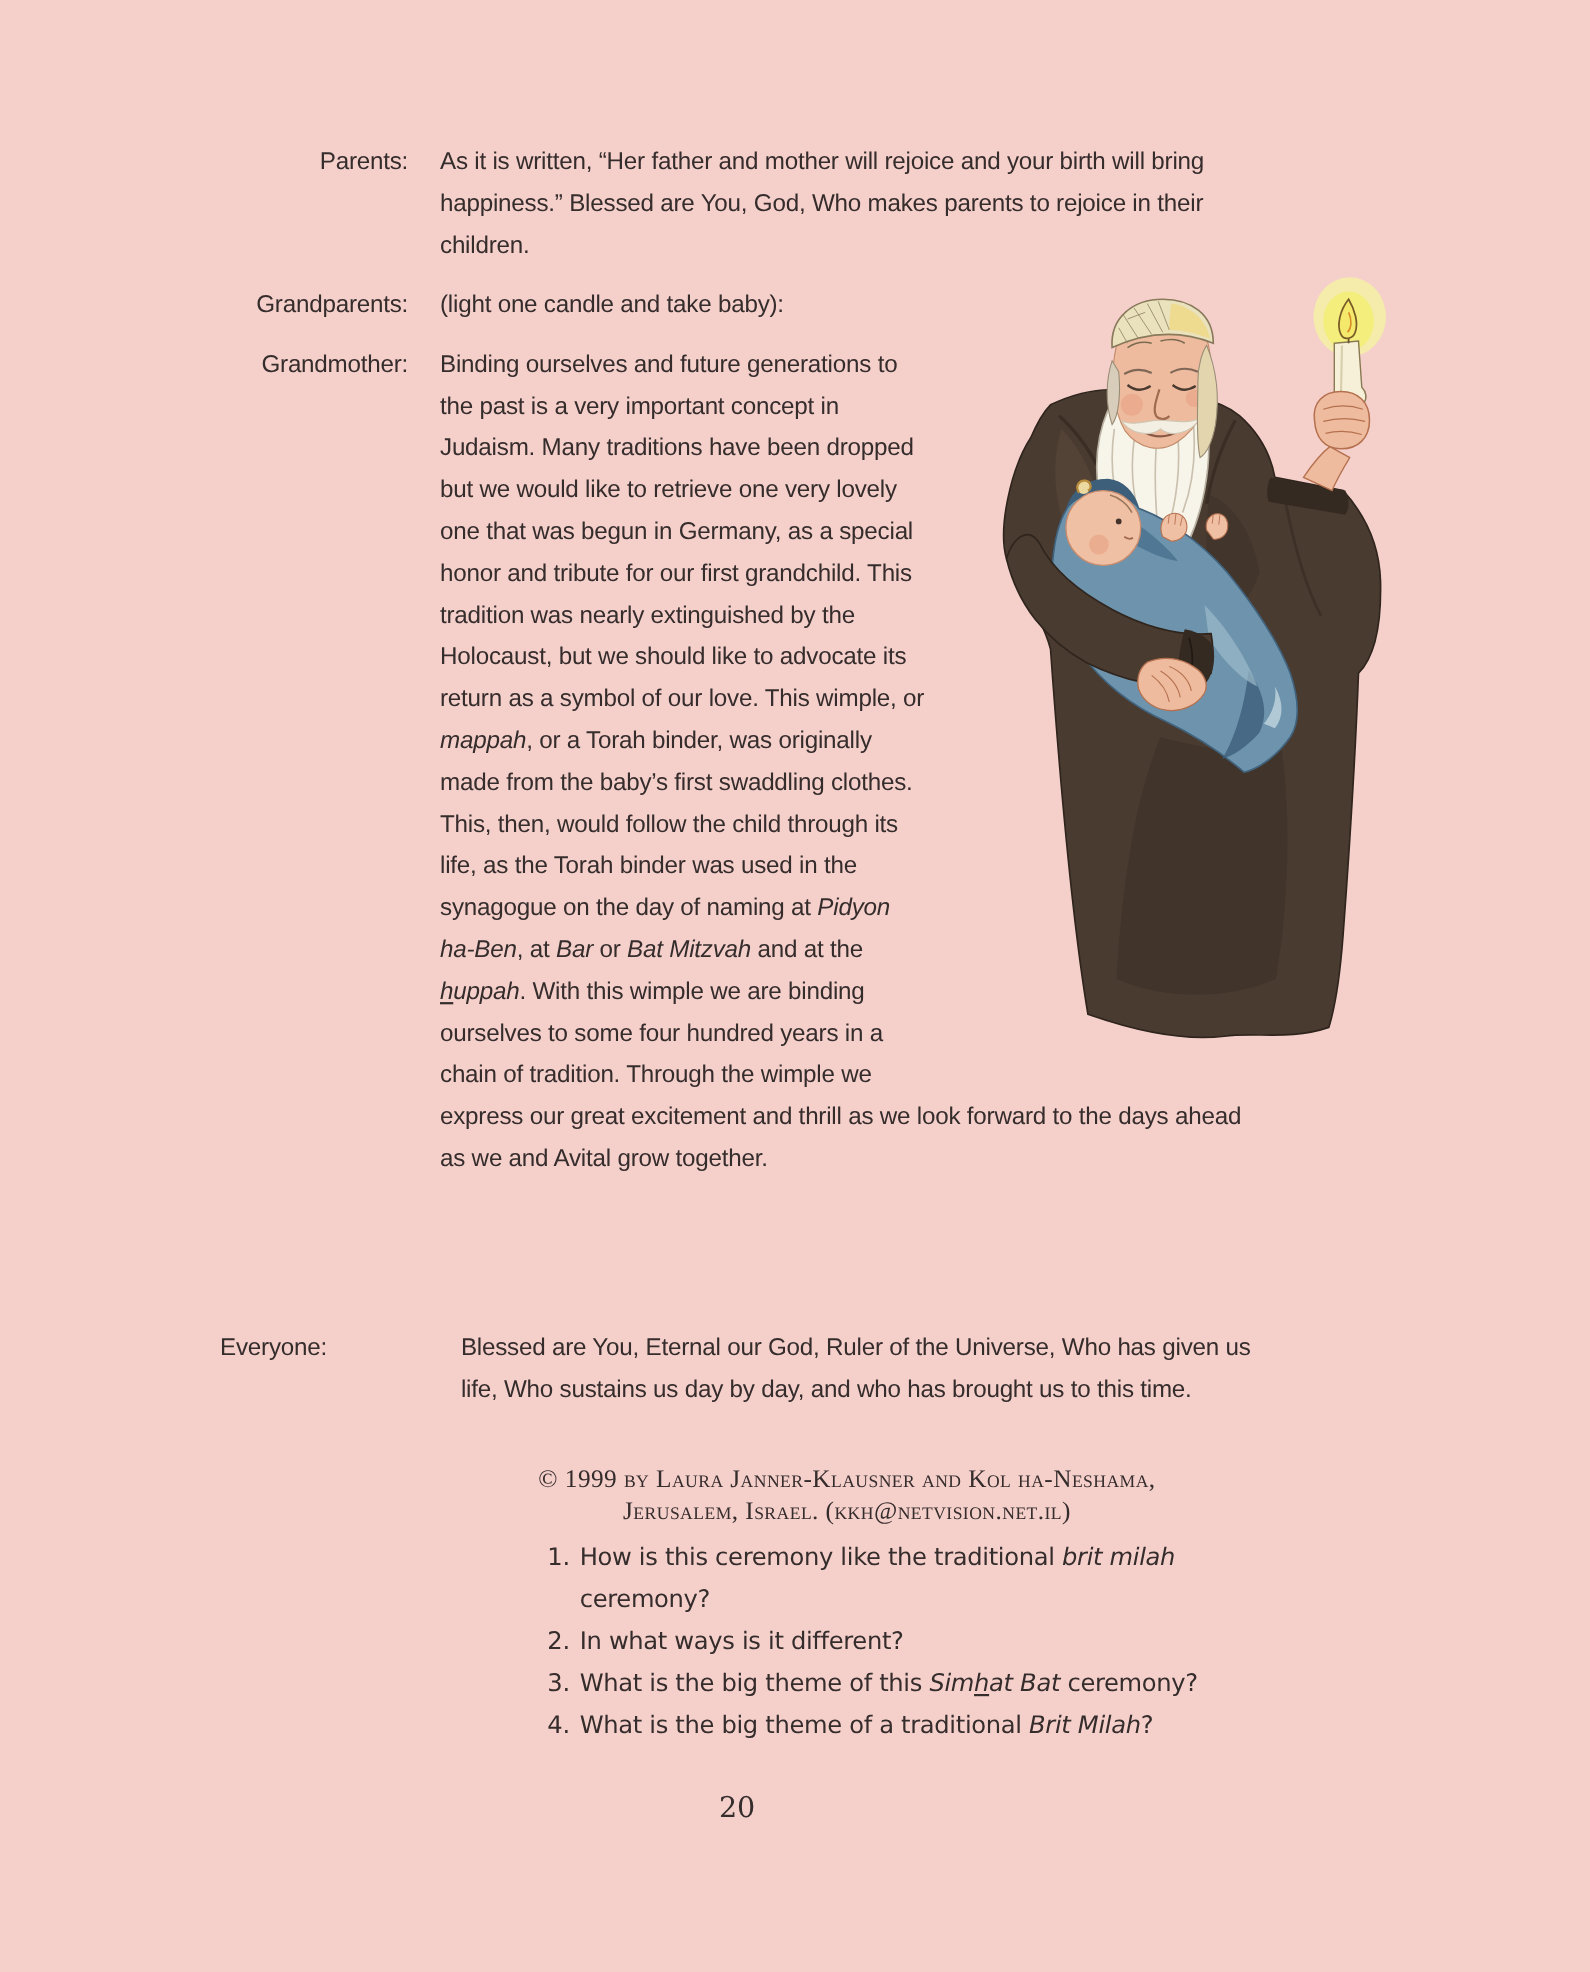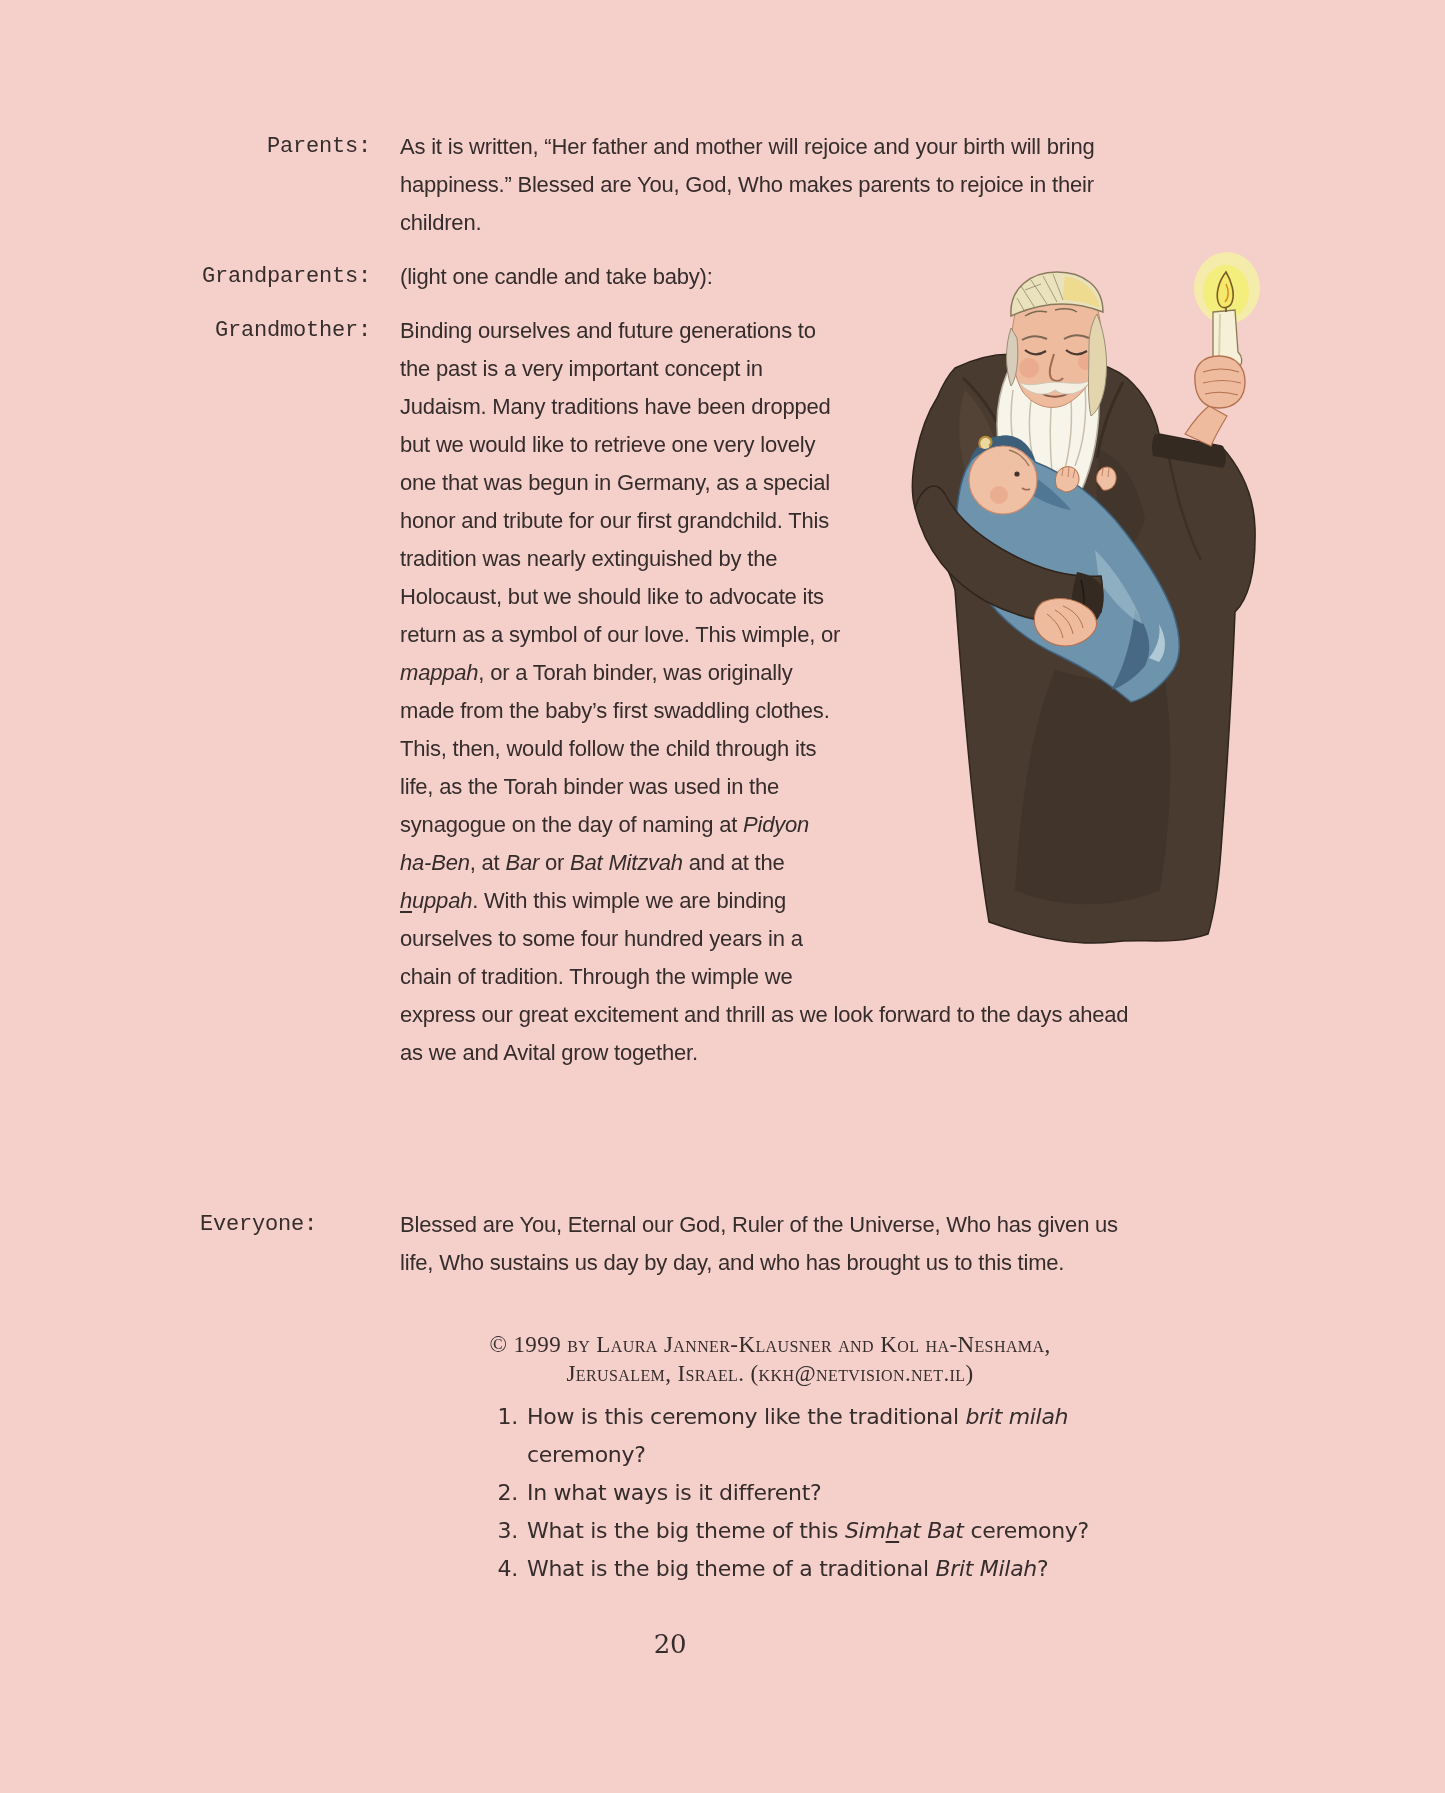--- a/index.html
+++ b/index.html
@@ -5,21 +5,21 @@
 <style>
   html,body { margin:0; padding:0; }
   .page {
     position:relative; width:1445px; height:1793px;
     background:#f5d0cb; color:#352c2c; overflow:hidden;
     font-family:"Liberation Sans", sans-serif;
     font-size:22px; line-height:38px; letter-spacing:-0.2px;
   }
   .content { position:absolute; left:200px; top:0; width:940px; height:1793px; }
   section.row { position:absolute; left:0; width:940px; display:flex; }
-  .label { flex:0 0 200px; text-align:right; padding-right:29px; box-sizing:border-box;font-family:Liberation Mono, monospace; }
+  .label { flex:0 0 200px; text-align:right; padding-right:29px; box-sizing:border-box; }
   .label.left { text-align:left; padding-left:0; }
   .body { flex:1; min-width:0; }
   .it { font-style:italic; }
   .u { text-decoration:underline; text-underline-offset:3px; text-decoration-thickness:1.5px; }
   .illu-float { float:right; width:283px; height:650px; margin-left:12px; position:relative; }
   .illu-float svg { position:absolute; left:48px; top:-62px; }
   .credit {
     position:absolute; left:200px; width:740px; text-align:center;
     font-family:"Liberation Serif", serif; font-variant:small-caps;
     font-size:23px; line-height:29px; letter-spacing:0.4px;
@@ -129,21 +129,21 @@
             <path d="M 250 184 L 318 196 C 322 204 322 212 318 218 L 248 206 C 246 198 247 190 250 184 Z" fill="#352a22"></path>
             <path d="M 280 184 C 288 172 296 162 304 156 L 322 166 C 316 176 310 186 306 196 Z" stroke="#b5714f" stroke-width="1.2" fill="#eebb9e"></path>
             <path d="M 290 132 C 288 116 298 106 314 106 C 330 106 340 116 340 132 C 340 148 330 158 314 158 C 299 158 291 148 290 132 Z" stroke="#b5714f" stroke-width="1.4" fill="#eebb9e"></path>
             <path d="M 298 122 Q 316 116 334 122 M 298 133 Q 317 128 336 133 M 300 144 Q 316 140 333 145" stroke="#b5714f" stroke-width="1.1" fill="none"></path>
           </svg>
         </div><span>Binding ourselves and future generations to the past is a very important concept in Judaism. Many traditions have been dropped but we would like to retrieve one very lovely one that was begun in Germany, as a special honor and tribute for our first grandchild. This tradition was nearly extinguished by the Holocaust, but we should like to advocate its return as a symbol of our love. This wimple, or </span><span class="it">mappah</span><span>, or a Torah binder, was originally made from the baby’s first swaddling clothes. This, then, would follow the child through its life, as the Torah binder was used in the synagogue on the day of naming at </span><span class="it">Pidyon ha-Ben</span><span>, at </span><span class="it">Bar</span><span> or </span><span class="it">Bat Mitzvah</span><span> and at the </span><span class="it u">h</span><span class="it">uppah</span><span>. With this wimple we are binding ourselves to some four hundred years in a chain of tradition. Through the wimple we express our great excitement and thrill as we look forward to the days ahead as we and Avital grow together.</span>
       </div>
     </section>
 
 
-    <section class="row" style="top:1206px;">
+    <section class="row" style="top:1206px;gap:19px;">
       <div class="label left">Everyone:</div>
       <div class="body">Blessed are You, Eternal our God, Ruler of the Universe, Who has given us life, Who sustains us day by day, and who has brought us to this time.</div>
     </section>
 
     <div class="credit" style="top:1294px;margin-top:36px;">
       <div>© 1999 by Laura Janner-Klausner and Kol ha-Neshama,</div>
       <div>Jerusalem, Israel. (kkh@netvision.net.il)</div>
     </div>
 
     <div class="questions" style="top:1398px;">

